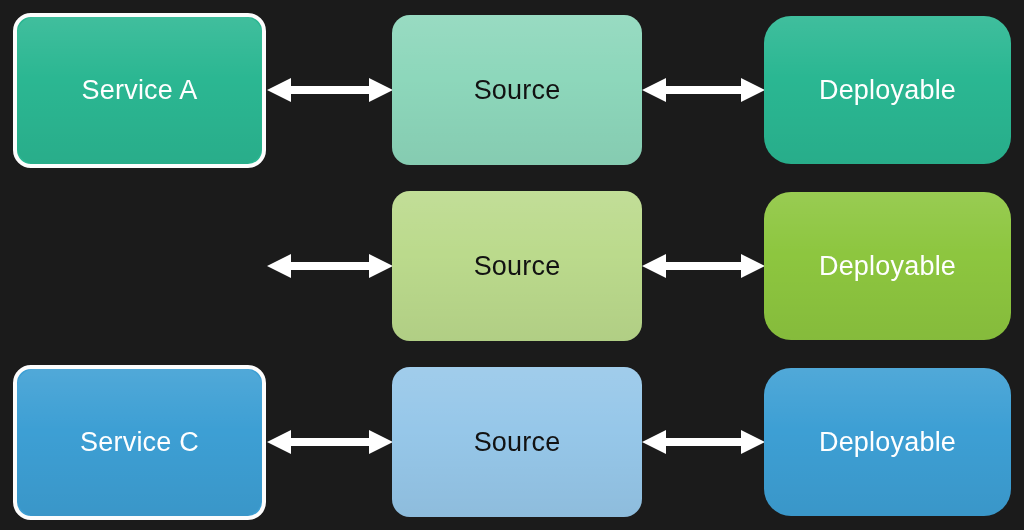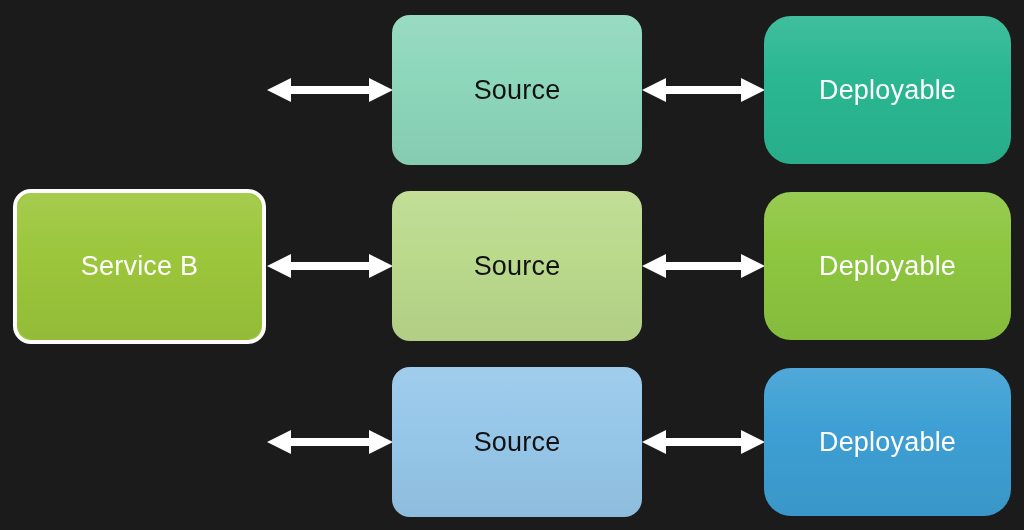--- a/index.html
+++ b/index.html
@@ -96,20 +96,23 @@
   .arrow.right { left: 642px;  width: 123px; }
   .arrow svg { display: block; width: 100%; height: 100%; }
 </style>
 </head>
 <body>
 
 <div id="canvas" style="background: rgb(27, 27, 27);">
 
   <div class="row row-0">
 
+    <div class="node service" style="background: rgb(43, 183, 146); color: rgb(255, 255, 255); border-color: rgb(253, 253, 253);">
+      <span class="label">Service A</span>
+    </div>
 
     <div class="arrow left">
       <svg viewBox="0 0 126 32" preserveAspectRatio="none">
         <polygon points="0,16 24,4 24,12 102,12 102,4 126,16 102,28 102,20 24,20 24,28" fill="#ffffff"></polygon>
       </svg>
     </div>
 
     <div class="node source" style="background: rgb(141, 215, 187); color: rgb(18, 18, 18);">
       <span class="label">Source</span>
     </div>
@@ -120,23 +123,20 @@
       </svg>
     </div>
 
     <div class="node deployable" style="background: rgb(42, 183, 146); color: rgb(255, 255, 255);">
       <span class="label">Deployable</span>
     </div>
   </div>
 
   <div class="row row-1">
 
-    <div class="node service" style="background: rgb(156, 198, 59); color: rgb(255, 255, 255); border-color: rgb(253, 253, 253);">
-      <span class="label">Service B</span>
-    </div>
 
     <div class="arrow left">
       <svg viewBox="0 0 126 32" preserveAspectRatio="none">
         <polygon points="0,16 24,4 24,12 102,12 102,4 126,16 102,28 102,20 24,20 24,28" fill="#ffffff"></polygon>
       </svg>
     </div>
 
     <div class="node source" style="background: rgb(187, 218, 140); color: rgb(18, 18, 18);">
       <span class="label">Source</span>
     </div>
@@ -147,20 +147,23 @@
       </svg>
     </div>
 
     <div class="node deployable" style="background: rgb(141, 198, 63); color: rgb(255, 255, 255);">
       <span class="label">Deployable</span>
     </div>
   </div>
 
   <div class="row row-2">
 
+    <div class="node service" style="background: rgb(61, 159, 212); color: rgb(255, 255, 255); border-color: rgb(253, 253, 253);">
+      <span class="label">Service C</span>
+    </div>
 
     <div class="arrow left">
       <svg viewBox="0 0 126 32" preserveAspectRatio="none">
         <polygon points="0,16 24,4 24,12 102,12 102,4 126,16 102,28 102,20 24,20 24,28" fill="#ffffff"></polygon>
       </svg>
     </div>
 
     <div class="node source" style="background: rgb(150, 199, 233); color: rgb(18, 18, 18);">
       <span class="label">Source</span>
     </div>

